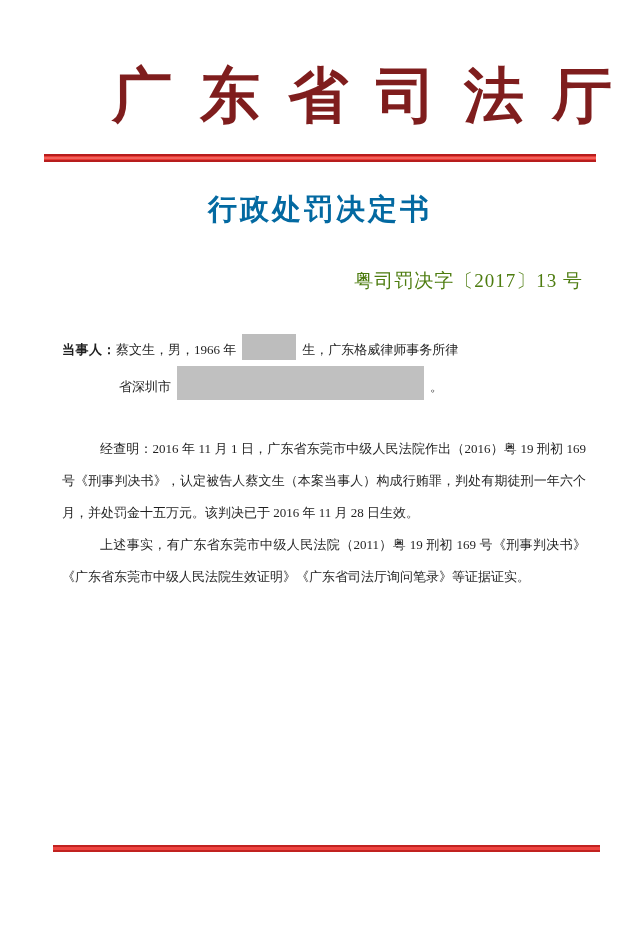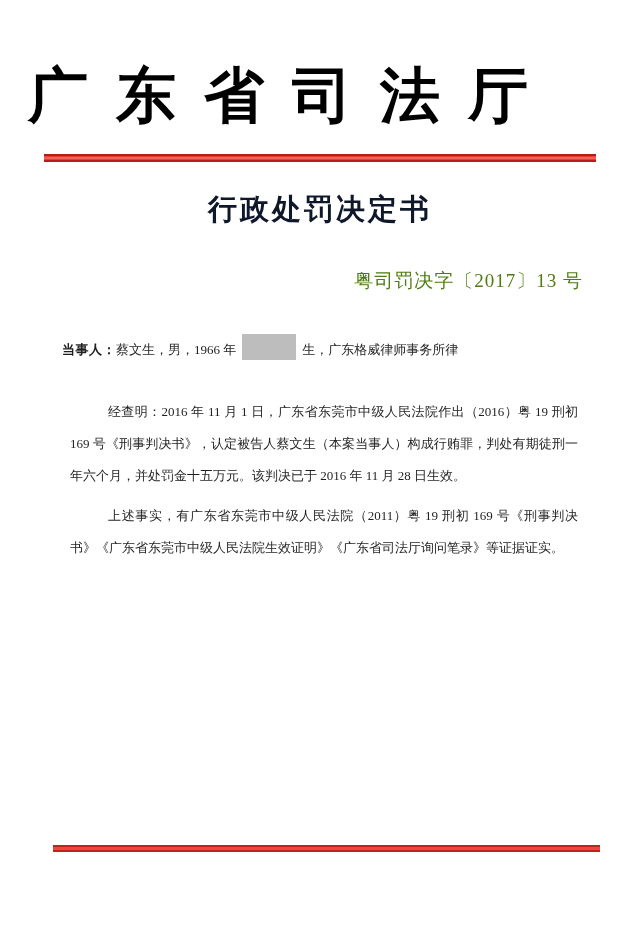--- a/index.html
+++ b/index.html
@@ -8,38 +8,38 @@
     width:640px;height:925px;
     margin:0 auto;
     background:#ffffff;
     font-family:"Liberation Serif","DejaVu Serif",serif;
     color:#1f1f1f;
     overflow:hidden;
   }
   
   .agency-name{
     position:absolute;top:56px;left:0;right:0;
-    text-align:left;
+    text-align:right;
     font-size:60px;font-weight:bold;
-    color:#000000;
+    color:#7f1d1d;
     letter-spacing:28px;
     padding-left:28px; 
     white-space:nowrap;
   }
   .red-rule{
     position:absolute;top:154px;left:44px;
     width:552px;height:8px;
     background:linear-gradient(to bottom,#b71d1d 0 2px,#ea3a34 2px 3px,#f2625c 3px 5px,#ea3a34 5px 6px,#b71d1d 6px 8px);
   }
   
   .doc-title{
     position:absolute;top:190px;left:0;right:0;
     text-align:center;
     font-size:29px;font-weight:bold;
-    letter-spacing:3px;color:#0f172a;
+    letter-spacing:3px;color:#0369a1;
   }
   .doc-number{
     position:absolute;top:268px;right:57px;
     font-size:19px;color:#4d7c0f;
     letter-spacing:1px;
     white-space:nowrap;
   }
   
   .body-text{
     position:absolute;top:334px;left:62px;
@@ -51,21 +51,21 @@
   .party-line{white-space:nowrap;}
   .party-line.cont{margin-left:57px;}
   .party-label{font-weight:bold;letter-spacing:0.5px;}
   .redact{
     display:inline-block;
     background:#bdbdbd;
     margin:0 6px;
   }
   .redact.small{width:54px;height:26px;vertical-align:-6px;}
   .redact.large{width:247px;height:34px;vertical-align:-9px;background:#c0c0c0;}
-  .para{margin:8px;text-indent:38px;font-family:Liberation Serif, serif;}
+  .para{margin:0;text-indent:38px;font-family:Liberation Serif, serif;}
   
   .footer-rule{
     position:absolute;top:845px;left:53px;
     width:547px;height:7px;
     background:linear-gradient(to bottom,#c12220 0 2px,#ee4540 2px 5px,#c12220 5px 7px);
   }
   .watermark{
     position:absolute;top:932px;right:10px;
     display:flex;align-items:flex-start;gap:13px;
     color:#c8c8c8;
@@ -93,20 +93,23 @@
 
   <div class="doc-title">行政处罚决定书</div>
   <div class="doc-number">粤司罚决字〔2017〕13 号</div>
 
   <div class="body-text">
 
     <div class="party-block">
       <div class="party-line">
         <span class="party-label">当事人：</span><span>蔡文生，男，1966 年</span><span class="redact small"></span><span>生，广东格威律师事务所律</span>
       </div>
+      <div class="party-line cont">
+        <span>省深圳市</span><span class="redact large"></span><span>。</span>
+      </div>
     </div>
 
     <p class="para">经查明：2016 年 11 月 1 日，广东省东莞市中级人民法院作出（2016）粤 19 刑初 169 号《刑事判决书》，认定被告人蔡文生（本案当事人）构成行贿罪，判处有期徒刑一年六个月，并处罚金十五万元。该判决已于 2016 年 11 月 28 日生效。</p>
     <p class="para">上述事实，有广东省东莞市中级人民法院（2011）粤 19 刑初 169 号《刑事判决书》《广东省东莞市中级人民法院生效证明》《广东省司法厅询问笔录》等证据证实。</p>
 
   </div>
 
   <div class="footer-rule"></div>
 
   <div class="watermark">

